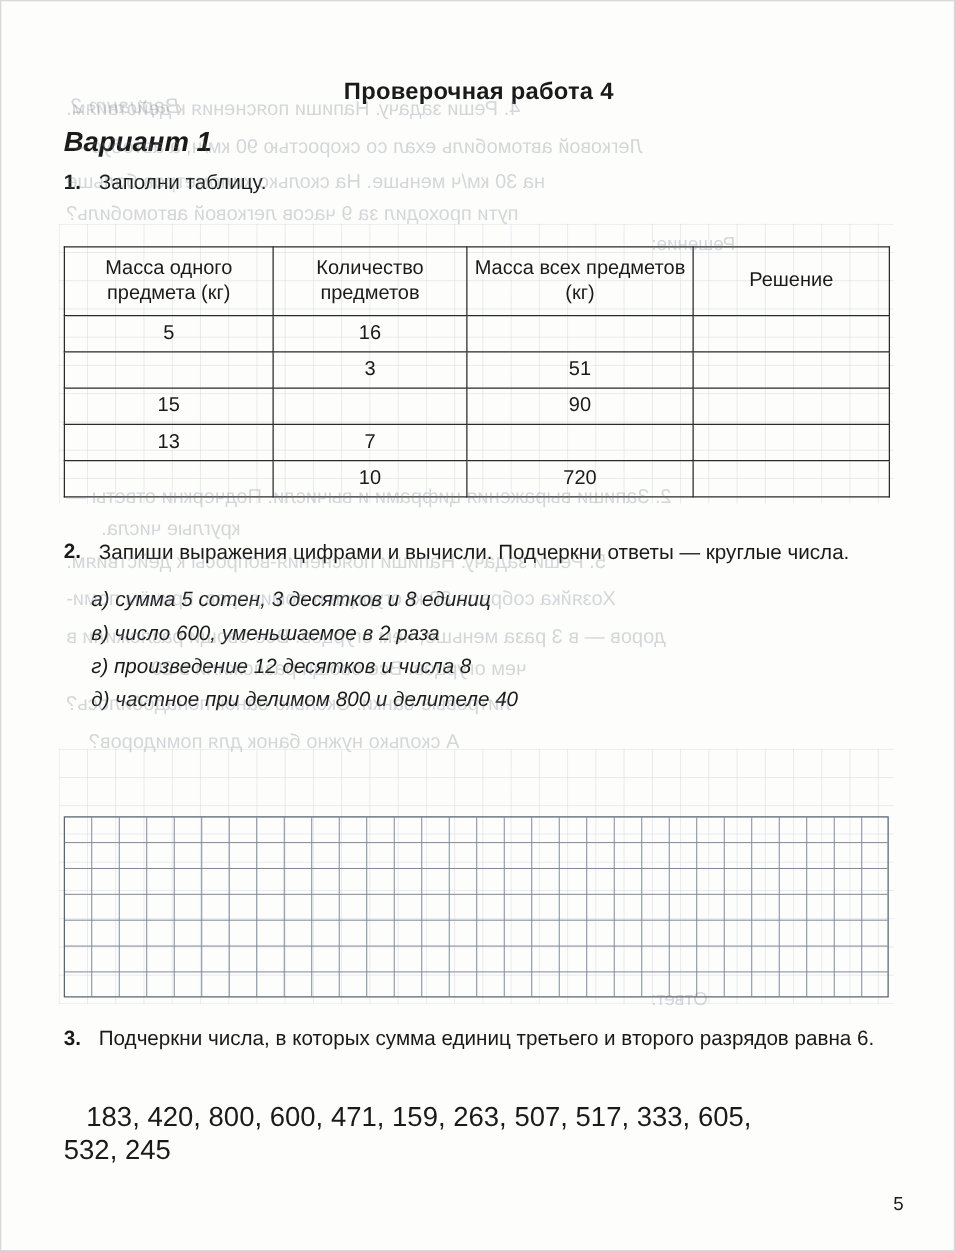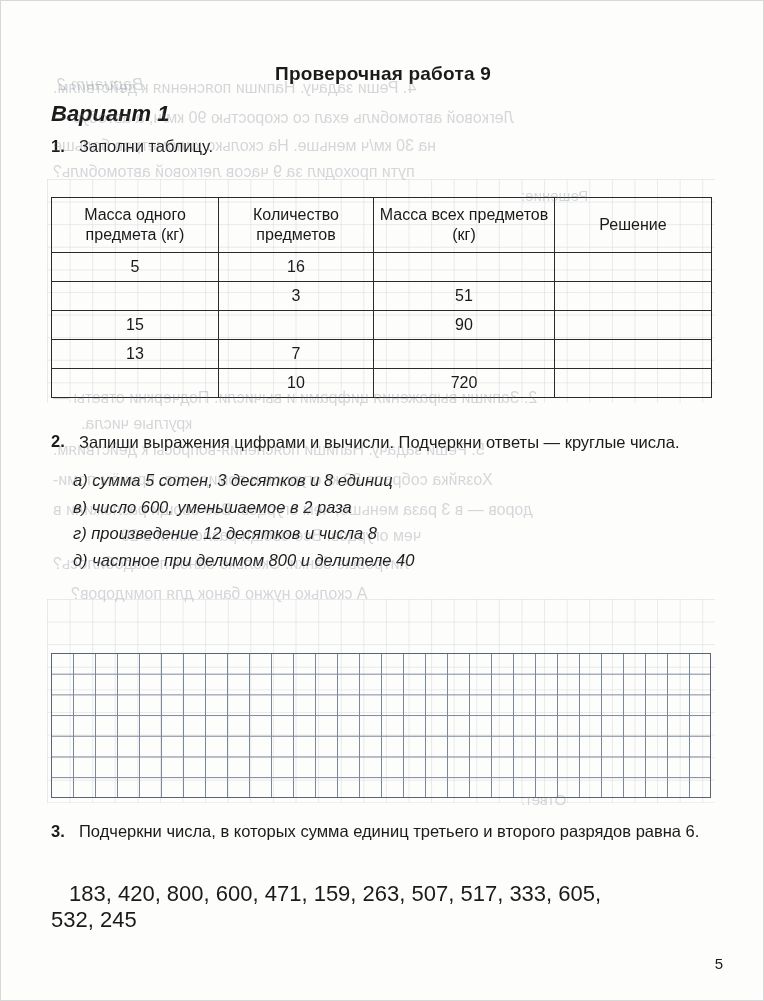--- a/index.html
+++ b/index.html
@@ -172,21 +172,21 @@
 </head>
 <body>
 
 <div class="page">
 
   <div class="bleed-grid" style="left:46px; top:178px; width:668px; height:224px;"></div>
   <div class="bleed-grid" style="left:46px; top:598px; width:668px; height:204px;"></div>
 
   <div class="content">
 
-    <div class="doc-title">Проверочная работа 9</div>
+    <div class="doc-title">Проверочная работа 4</div>
 
     <div class="variant">Вариант 1</div>
 
     <div class="task" id="task1">
       <span class="task-num">1.</span>
       <span class="task-body">Заполни таблицу.</span>
     </div>
 
     <table class="massa">
       <colgroup>

